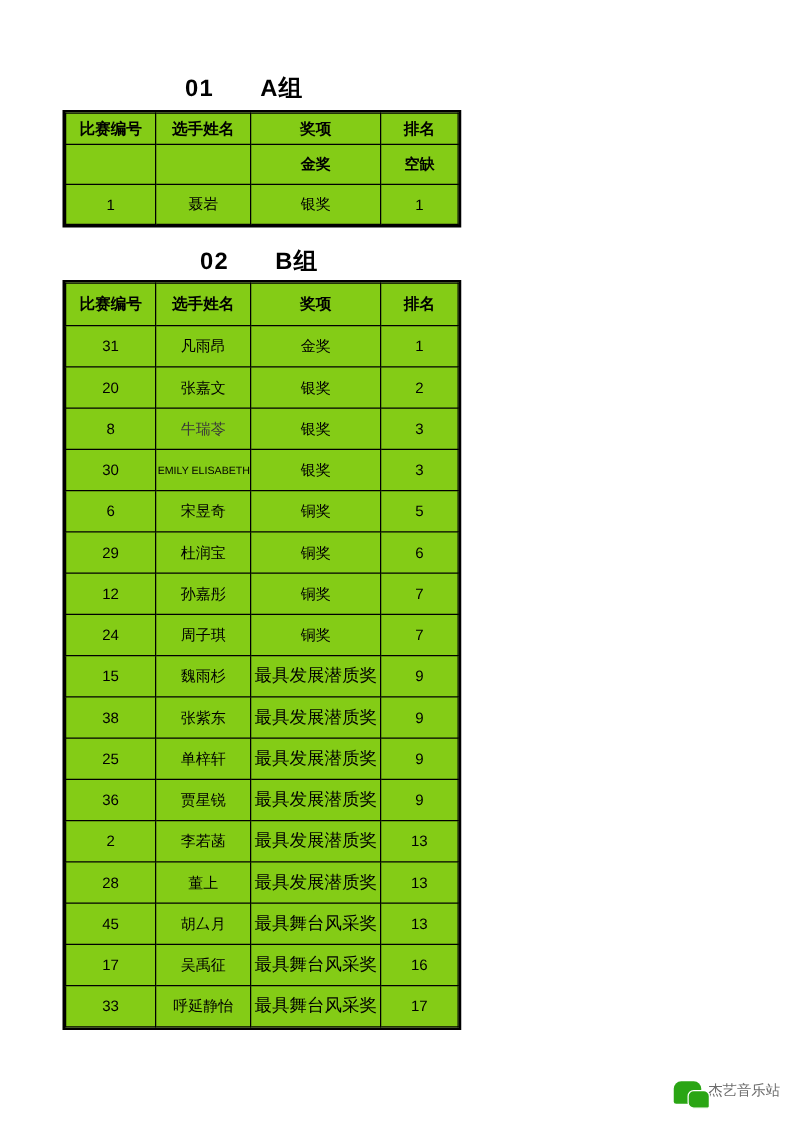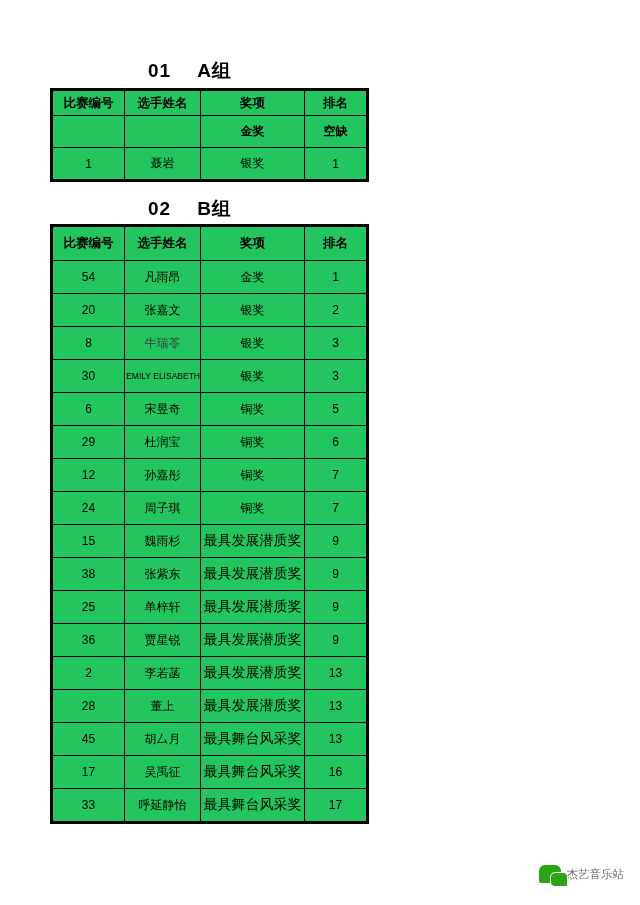--- a/index.html
+++ b/index.html
@@ -28,27 +28,28 @@
     align-items: baseline;
     font-weight: bold;
     font-size: 19px;
     letter-spacing: 1px;
   }
   .section-heading .sec-num {
     margin-right: 26px;
   }
   .section-heading .sec-name {
     font-size: 19px;
+    margin-left: 11px;
   }
 
   
   table.result-table {
     border-collapse: collapse;
     table-layout: fixed;
-    background: #22c55e;
+    background: #84cc16;
   }
   table.result-table td,
   table.result-table th {
     border: 1px solid #000000;
     text-align: center;
     vertical-align: middle;
     font-size: 12px;
     padding: 0;
     font-weight: normal;
   }
@@ -82,30 +83,29 @@
   .cell-rank { font-size: 12px; font-weight: 600; }
 
   .cell-award.bold, .cell-rank.bold { font-weight: bold; }
   .cell-name.small { font-size: 8.5px; line-height: 1.25; font-weight: normal; text-align: right; }
   .cell-award.tiny { font-size: 14px; }
   .cell-name.faint { color: #3a3a3a; }
 
   
   #blockA-heading { position: absolute; left: 148px; top: 58px; }
   #blockA         { position: absolute; left: 50px;  top: 88px; }
-  #blockB-heading { position: absolute; left: 148px; top: 196px; }
+  #blockB-heading { position: absolute; left: 160px; top: 196px; }
   #blockB         { position: absolute; left: 50px;  top: 224px; }
 
   
   .footer-mark {
     position: absolute;
     right: 16px;
     bottom: 22px;
     display: flex;
-    align-items: center;
     gap: 6px;
     margin-top: 36px;
   }
   .wechat-logo {
     width: 22px;
     height: 18px;
     background: #2aa514;
     border-radius: 6px 6px 6px 2px;
     position: relative;
     display: inline-block;
@@ -185,21 +185,21 @@
       <thead>
         <tr>
           <th>比赛编号</th>
           <th>选手姓名</th>
           <th>奖项</th>
           <th>排名</th>
         </tr>
       </thead>
       <tbody>
         <tr>
-          <td class="cell-num">54</td>
+          <td class="cell-num">31</td>
           <td class="cell-name">凡雨昂</td>
           <td class="cell-award">金奖</td>
           <td class="cell-rank">1</td>
         </tr>
         <tr>
           <td class="cell-num">20</td>
           <td class="cell-name">张嘉文</td>
           <td class="cell-award">银奖</td>
           <td class="cell-rank">2</td>
         </tr>

